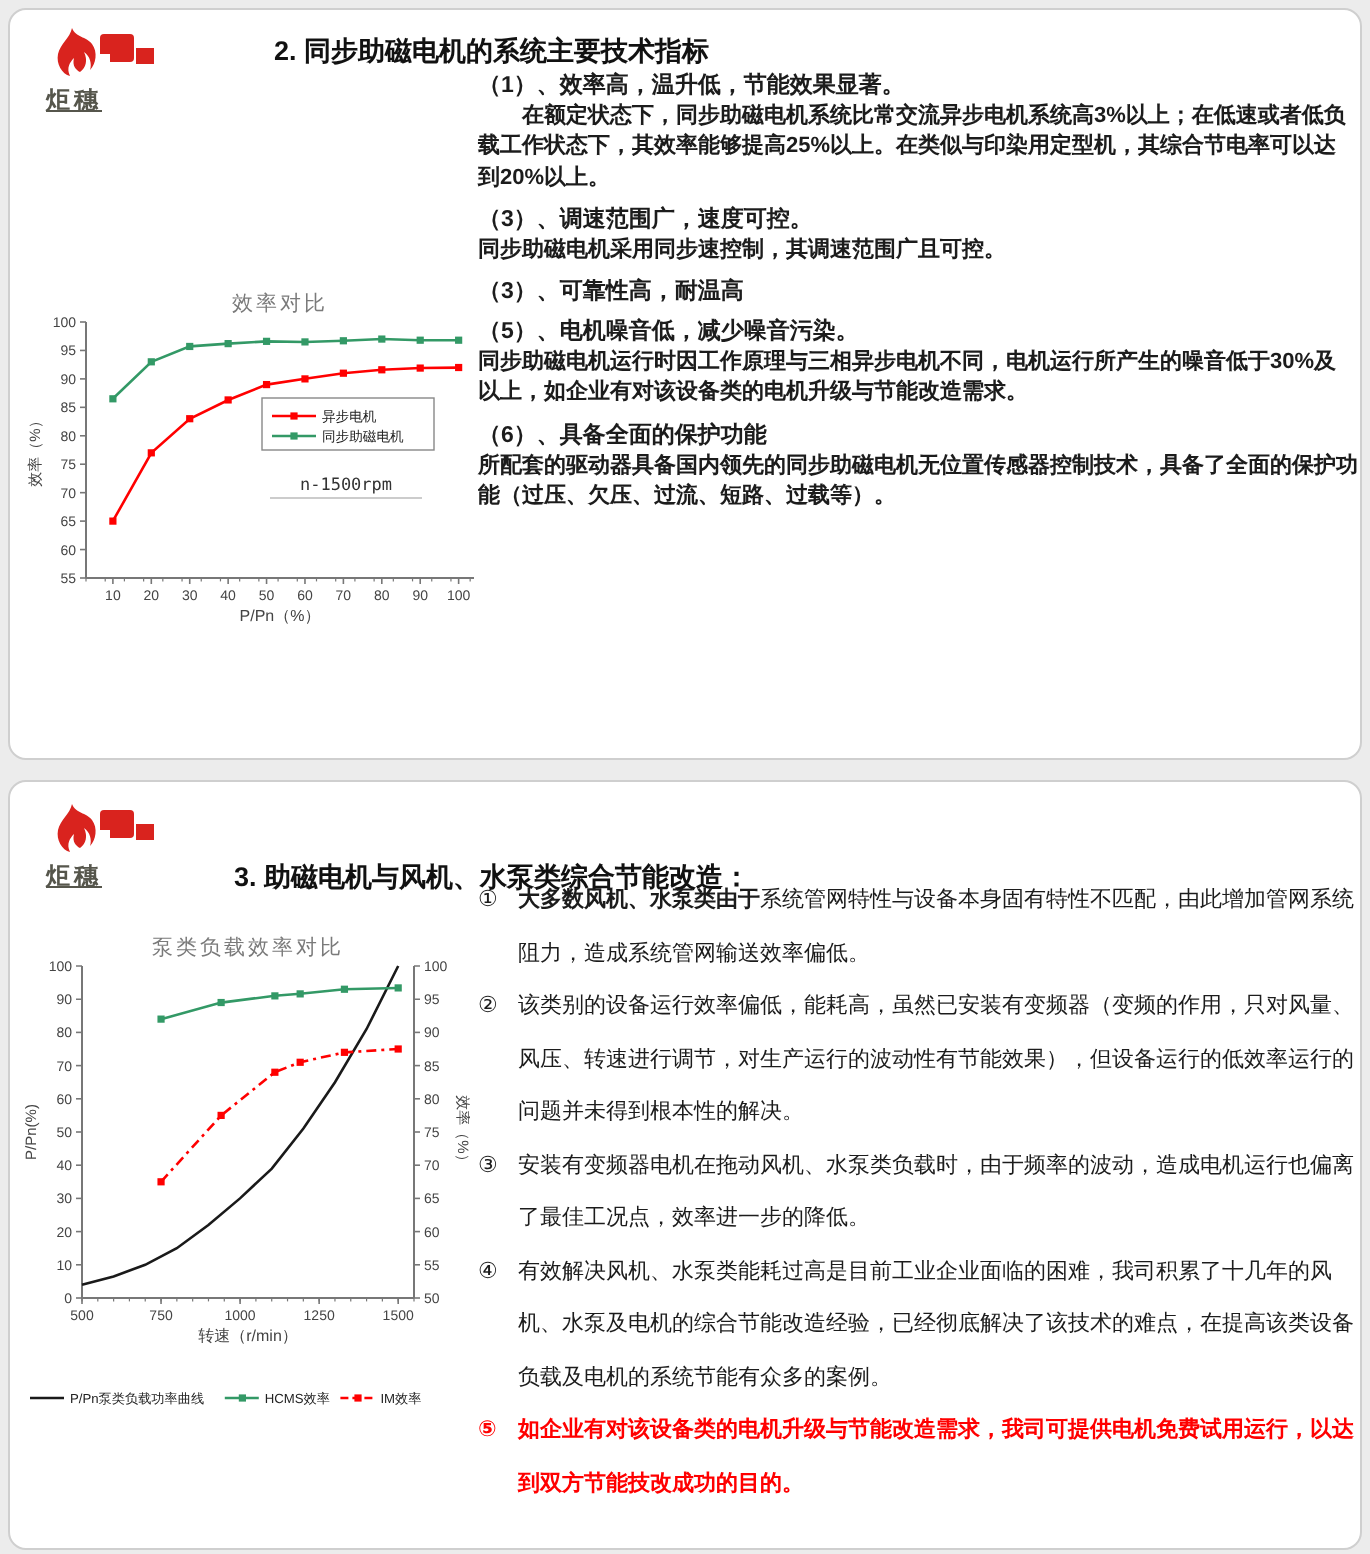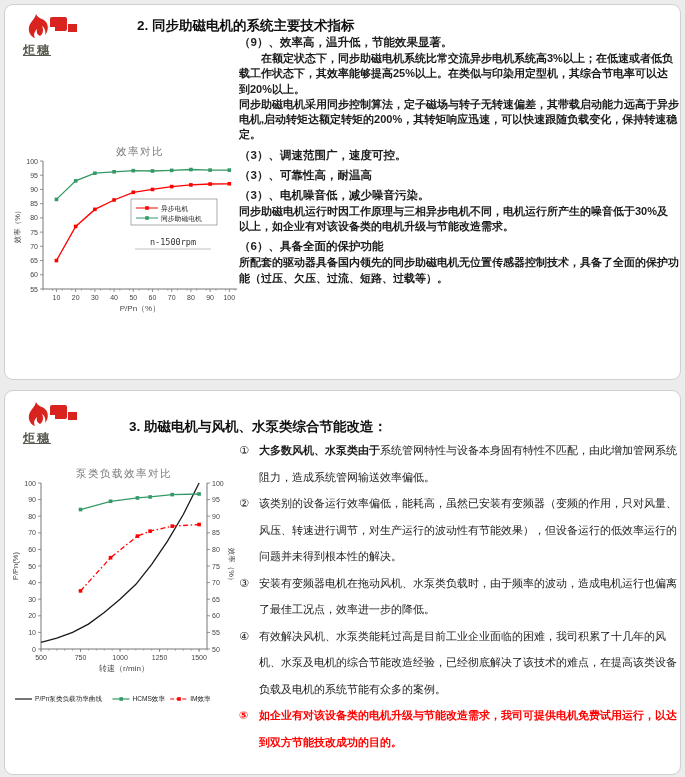--- a/index.html
+++ b/index.html
@@ -10,21 +10,21 @@
     color:#1c1c1c;
   }
   .card{position:absolute;background:#fff;border:1px solid #cfcfcf;border-radius:9px;overflow:hidden;}
   #card1{left:4px;top:4px;width:675px;height:374px;}
   #card2{left:4px;top:390px;width:675px;height:383px;}
   .logo{position:absolute;left:18px;top:8px;width:64px;}
   .logo svg{display:block;}
   .logo-text{color:#56564c;font-weight:bold;font-size:12px;letter-spacing:2px;margin-top:1px;text-decoration:underline;}
   .title{position:absolute;margin:0;font-size:13.5px;font-weight:bold;color:#111;white-space:nowrap;}
   .t1{left:132px;top:12px;}
-  .t2{left:112px;top:27px;margin-left:12px;}
+  .t2{left:112px;top:39px;}
   .chart{position:absolute;}
   .c1{left:8px;top:140px;width:234px;height:174px;}
   .c2{left:6px;top:76px;width:224px;height:238px;}
   .textcol{position:absolute;left:234px;top:30px;width:440px;font-size:11px;}
   .sec-h{font-weight:bold;font-size:11.5px;margin:5px 0 1px;}
   .sec-h:first-child{margin-top:0;}
   .sec-p{line-height:15.3px;margin:0;font-weight:bold;}
   .sec-p.indent{text-indent:22px;}
   #p2-items{position:absolute;left:234px;top:46px;width:442px;font-size:11px;}
   .item{position:relative;padding-left:20px;line-height:26.5px;}
@@ -139,26 +139,26 @@
       <line x1="123" y1="63" x2="145" y2="63" stroke="#ff0000" stroke-width="1.2"></line>
       <rect x="132.2" y="61.2" width="3.6" height="3.6" fill="#ff0000"></rect>
       <text x="148" y="65.5" font-size="6.8" fill="#222">异步电机</text>
       <line x1="123" y1="73" x2="145" y2="73" stroke="#339966" stroke-width="1.2"></line>
       <rect x="132.2" y="71.2" width="3.6" height="3.6" fill="#339966"></rect>
       <text x="148" y="75.5" font-size="6.8" fill="#222">同步助磁电机</text>
       <text x="160" y="100" text-anchor="middle" font-size="8.5" fill="#333" font-family="&quot;DejaVu Sans Mono&quot;,monospace">n-1500rpm</text>
       <line x1="122" y1="104" x2="198" y2="104" stroke="#999" stroke-width="0.6"></line>
     </svg>
   <div class="textcol" id="p1-sections">
-      <div class="sec-h">（9）、效率高，温升低，节能效果显著。</div>
+      <div class="sec-h">（1）、效率高，温升低，节能效果显著。</div>
       <div class="sec-p indent">在额定状态下，同步助磁电机系统比常交流异步电机系统高3%以上；在低速或者低负载工作状态下，其效率能够提高25%以上。在类似与印染用定型机，其综合节电率可以达到20%以上。</div>
-      <div class="sec-p">同步助磁电机采用同步控制算法，定子磁场与转子无转速偏差，其带载启动能力远高于异步电机,启动转矩达额定转矩的200%，其转矩响应迅速，可以快速跟随负载变化，保持转速稳定。</div>
       <div class="sec-h">（3）、调速范围广，速度可控。</div>
+      <div class="sec-p">同步助磁电机采用同步速控制，其调速范围广且可控。</div>
       <div class="sec-h">（3）、可靠性高，耐温高</div>
-      <div class="sec-h">（3）、电机噪音低，减少噪音污染。</div>
+      <div class="sec-h">（5）、电机噪音低，减少噪音污染。</div>
       <div class="sec-p">同步助磁电机运行时因工作原理与三相异步电机不同，电机运行所产生的噪音低于30%及以上，如企业有对该设备类的电机升级与节能改造需求。</div>
       <div class="sec-h">（6）、具备全面的保护功能</div>
       <div class="sec-p">所配套的驱动器具备国内领先的同步助磁电机无位置传感器控制技术，具备了全面的保护功能（过压、欠压、过流、短路、过载等）。</div>
     </div>
 </div>
 
 <div class="card" id="card2">
   <div class="logo" style="top:10px;">
     <svg width="56" height="28" viewBox="0 0 56 28">
       <path d="M13 1 C12 6 7 9 6 14 C5 19 8 24 12 25 C10 21 12 18 14 16 C13 20 15 22 17 23 C20 21 21 17 19 13 C22 15 23 19 22 22 C25 19 26 13 23 9 C20 5 15 6 13 1 Z" fill="#d9231e"></path>

